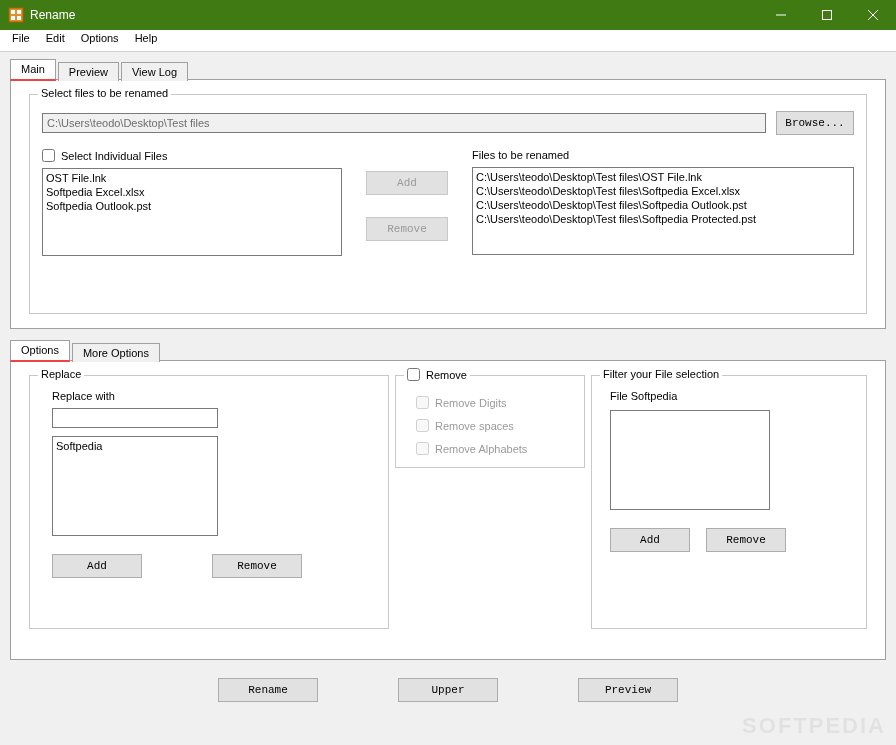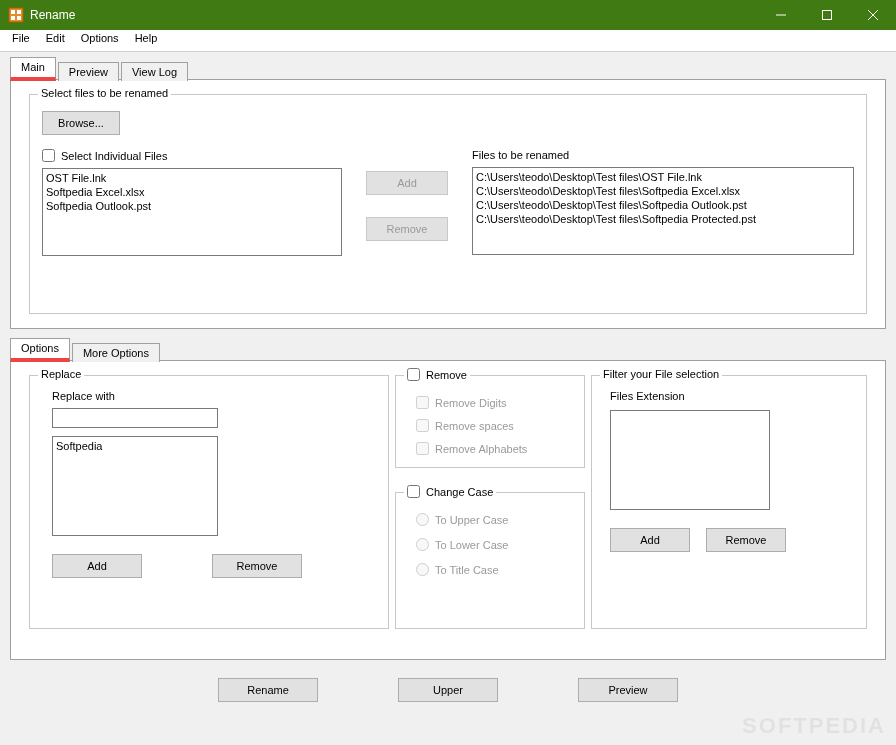--- a/index.html
+++ b/index.html
@@ -16,34 +16,34 @@
 
 .menubar { height: 22px; background: #fff; border-bottom: 1px solid #d0d0d0; display: flex; padding-left: 4px; }
 .menubar .menu-item { padding: 2px 8px; cursor: default; }
 
 
 .client { padding: 6px 10px 10px 10px; background: #f0f0f0; height: calc(745px - 30px - 22px); position: relative; }
 
 
 .tabstrip { display: flex; align-items: flex-end; height: 22px; position: relative; z-index: 2; }
 .tab { padding: 3px 10px 3px 10px; border: 1px solid #a0a0a0; border-bottom: none; background: #f0f0f0; margin-right: 2px; position: relative; top: 1px; }
-.tab.active { background: #fff; border-bottom: 5px solid #ef4444; z-index: 3; }
+.tab.active { background: #fff; border-bottom: 3px solid #ef4444; z-index: 3; }
 .tab.active::after { content:""; position:absolute; left:0; right:0; bottom:-1px; height:1px; background:#fff; }
 .tab-panel { border: 1px solid #a0a0a0; background: #fff; padding: 14px 18px 18px 18px; margin-top: -1px; position: relative; z-index:1; }
 
 
 .groupbox { border: 1px solid #c8c8c8; position: relative; padding: 16px 12px 12px 12px; margin-bottom: 12px; }
 .groupbox > .legend { position: absolute; top: -8px; left: 8px; background: #fff; padding: 0 3px; font-size: 11px; color: #000; }
 .groupbox.small-pad { padding: 14px 10px 10px 10px; }
 
 
 .textbox { border: 1px solid #7a7a7a; background: #fff; padding: 2px 4px; height: 20px; }
 .textbox.readonly { background: #f0f0f0; color: #6d6d6d; }
 .listbox { border: 1px solid #7a7a7a; background: #fff; padding: 2px 3px; overflow: hidden; font-size: 11px; color: #000; line-height: 14px; }
-.btn { min-width: 78px; height: 24px; border: 1px solid #adadad; background: #e1e1e1; padding: 0 12px; cursor: default; text-align:right; display:inline-flex; align-items:center; justify-content:center; }
+.btn { min-width: 78px; height: 24px; border: 1px solid #adadad; background: #e1e1e1; padding: 0 12px; cursor: default; text-align:right; display:inline-flex; align-items:center; justify-content:center;font-family:Liberation Mono, monospace; }
 .btn:disabled, .btn.disabled { color: #9a9a9a; background: #e1e1e1; border-color:#c8c8c8; cursor:default; }
 .chk { display: flex; align-items: center; gap: 6px; }
 .chk input { width: 13px; height: 13px; }
 .rdo { display: flex; align-items: center; gap: 6px; }
 .rdo input { width: 13px; height: 13px; }
 .disabled-text { color: #9a9a9a; }
 
 
 .row { display: flex; align-items: center; } .gap10 { gap: 10px; } .gap30 { gap:30px; }
 .mt6{margin-top:6px;} .mt8{margin-top:8px;} .mt10{margin-top:10px;} .mt14{margin-top:14px;} .mt18{margin-top:18px;}
@@ -102,20 +102,21 @@
     <div class="tab">Preview</div>
     <div class="tab">View Log</div>
   </div>
 
   <div class="tab-panel" style="height:250px;">
 
     <div class="groupbox" style="height:220px;">
       <span class="legend">Select files to be renamed</span>
 
       <div class="row gap10">
+        <input class="textbox readonly" style="flex: 1 1 0%;" readonly="" value="C:\Users\teodo\Desktop\Test files">
         <button class="btn" style="width:78px;">Browse...</button>
       </div>
 
       <div class="row mt14" style="align-items:flex-start; gap: 20px;">
 
         <div class="col" style="width: 300px; justify-content: space-between;">
           <label class="chk">
             <input type="checkbox" style="">
             <span>Select Individual Files</span>
           </label>
@@ -188,49 +189,27 @@
                 <input type="checkbox" disabled="" style="">
                 <span>Remove spaces</span>
               </label>
             <label class="chk disabled-text">
                 <input type="checkbox" disabled="" style="">
                 <span>Remove Alphabets</span>
               </label>
           </div>
         </div>
 
-        <div class="groupbox small-pad" style="flex:1;">
-          <span class="legend">
-            <label class="chk" style="display:inline-flex;">
-              <input type="checkbox" style="">
-                <span>Change Case</span>
-            </label>
-          </span>
-          <div class="col" style="gap:12px; padding:6px 4px 2px 10px;">
-            <label class="rdo disabled-text">
-                <input type="radio" name="cc" disabled="" style="">
-                <span>To Upper Case</span>
-              </label>
-            <label class="rdo disabled-text">
-                <input type="radio" name="cc" disabled="" style="">
-                <span>To Lower Case</span>
-              </label>
-            <label class="rdo disabled-text">
-                <input type="radio" name="cc" disabled="" style="">
-                <span>To Title Case</span>
-              </label>
-          </div>
-        </div>
       </div>
 
       <div class="groupbox small-pad" style="flex:1;">
         <span class="legend">Filter your File selection</span>
 
         <div class="col" style="padding:0 8px;">
-          <span>Files Extension</span>
+          <span>File Softpedia</span>
           <div class="listbox mt8" style="height:100px; width:160px;"></div>
           <div class="row mt18" style="gap:16px;">
             <button class="btn" style="width:80px;">Add</button>
             <button class="btn" style="width:80px;">Remove</button>
           </div>
         </div>
       </div>
 
     </div>
   </div>

